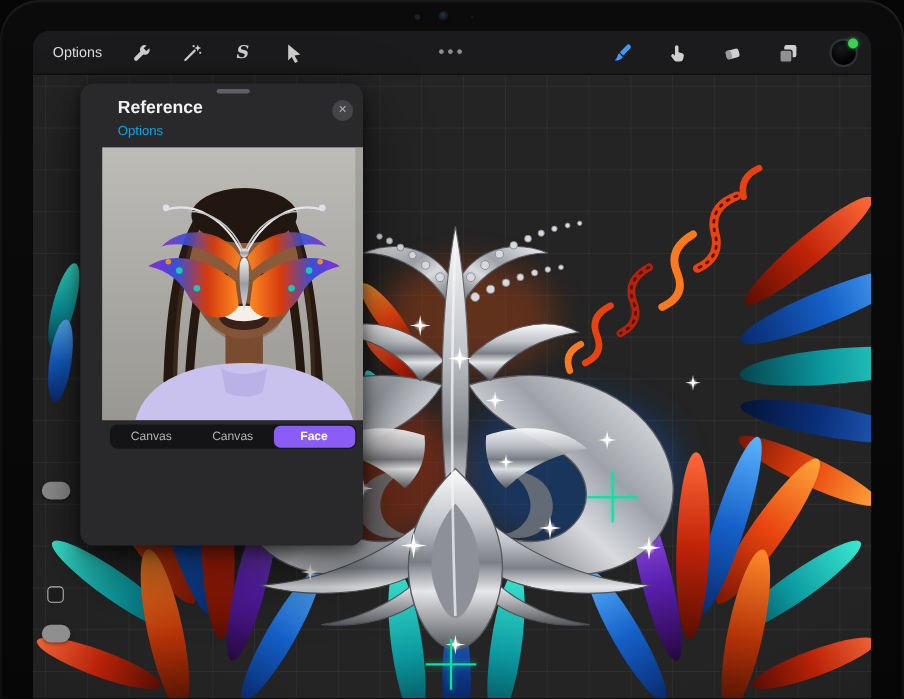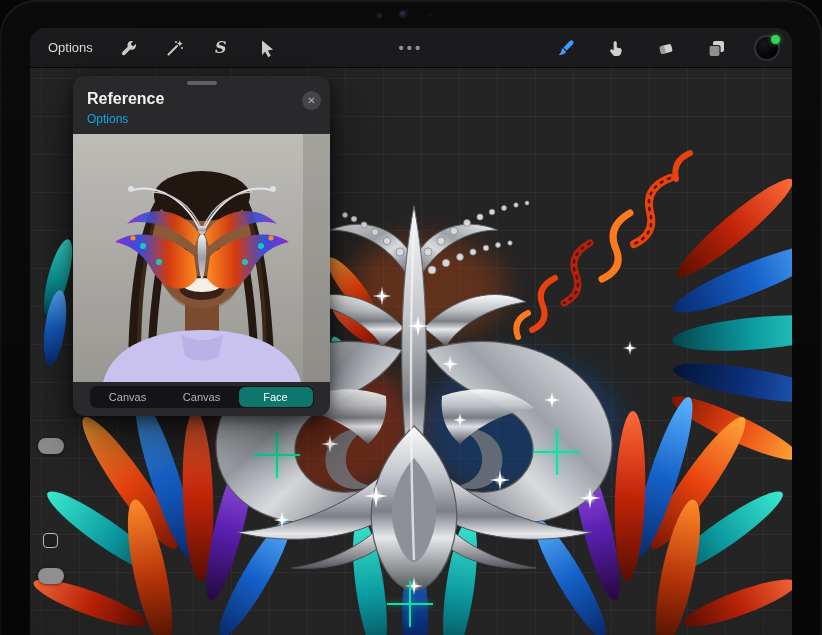--- a/index.html
+++ b/index.html
@@ -59,37 +59,37 @@
   
   .cross{position:absolute;width:46px;height:46px;pointer-events:none;z-index:20;
          filter:drop-shadow(0 0 3px rgba(15,226,160,.65));}
   .cross::before{content:"";position:absolute;left:0;right:0;top:50%;height:2px;margin-top:-1px;background:#0fe2a0;}
   .cross::after{content:"";position:absolute;top:0;bottom:0;left:50%;width:2px;margin-left:-1px;background:#0fe2a0;}
   .cross-l{left:224px;top:404px;}
   .cross-r{left:504px;top:401px;}
   .cross-c{left:357px;top:553px;}
 
   
-  .ref-panel{position:absolute;left:43px;top:48px;width:257px;height:340px;border-radius:12px;
+  .ref-panel{position:absolute;left:43px;top:48px;width:257px;height:420px;border-radius:12px;
              background:#29292b;z-index:50;box-shadow:0 22px 55px rgba(0,0,0,.6),0 4px 14px rgba(0,0,0,.5);
-             overflow:hidden;display:flex;flex-direction:column;}
+             overflow:hidden;display:flex;flex-direction:column;padding-left:20px;}
   .ref-grab{width:30px;height:4px;border-radius:2px;background:#606064;margin:5px auto 0;cursor:default;border:0;padding:0;flex:none;}
   .ref-head{position:relative;padding:4px 14px 8px;flex:none;}
   .ref-title{color:#f2f2f3;font-size:16px;font-weight:bold;line-height:20px;}
   .ref-sub{color:#0ea5e9;font-size:12px;margin-top:3px;}
   .ref-close{position:absolute;right:9px;top:6px;width:19px;height:19px;border-radius:50%;
              background:#454549;color:#aeaeb2;font-size:10px;line-height:19px;text-align:center;
              border:0;padding:0;cursor:default;}
   .ref-photo{position:relative;width:257px;height:248px;flex:none;overflow:hidden;background:#b9b7b2;}
   .ref-photo svg{display:block;}
   .ref-foot{flex:1;display:flex;align-items:flex-start;justify-content:center;}
   .segwrap{display:flex;width:224px;height:22px;margin-top:4px;background:#141416;border-radius:7px;padding:1px;}
   .seg{flex:1;text-align:center;font-size:11px;line-height:20px;color:#b3b3b5;border-radius:6px;
        background:none;border:0;padding:0;cursor:default;font-family:inherit;}
-  .seg.active{background:#0f766e;color:#fff;font-weight:normal;}
+  .seg.active{background:#8b5cf6;color:#fff;font-weight:bold;}
 </style>
 </head>
 <body>
 
 <div class="page">
   <div class="device">
     <div class="cam cam1"></div>
     <div class="cam cam2"></div>
     <div class="cam cam3"></div>
 

